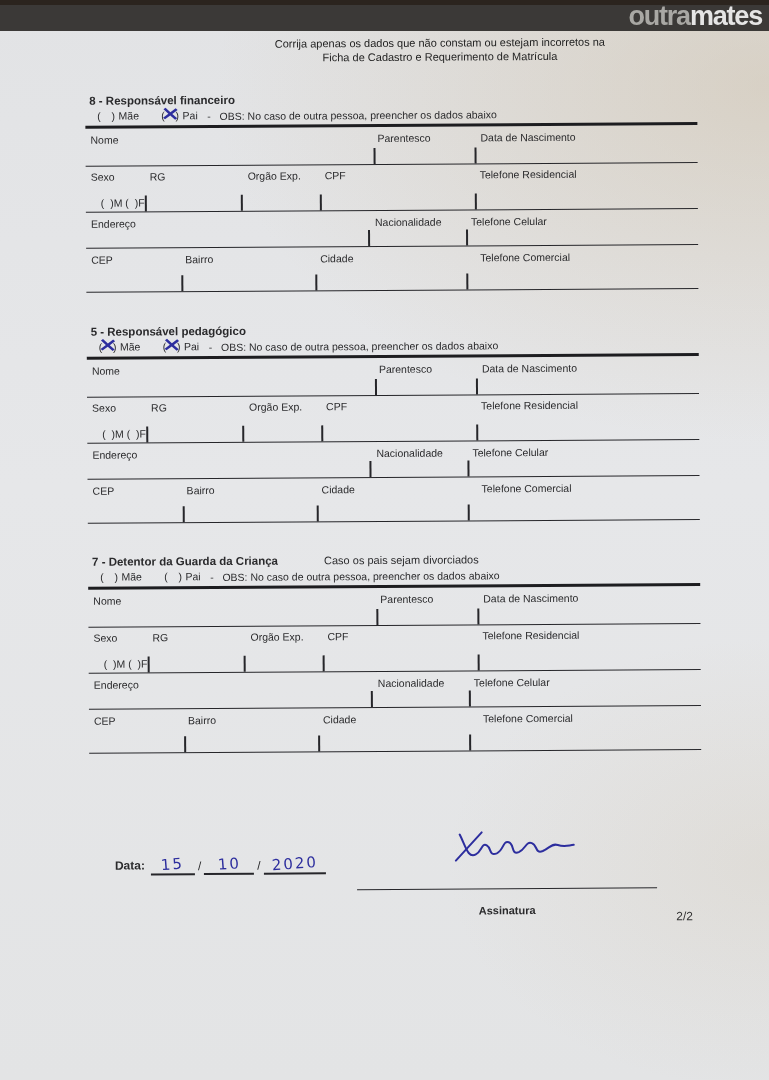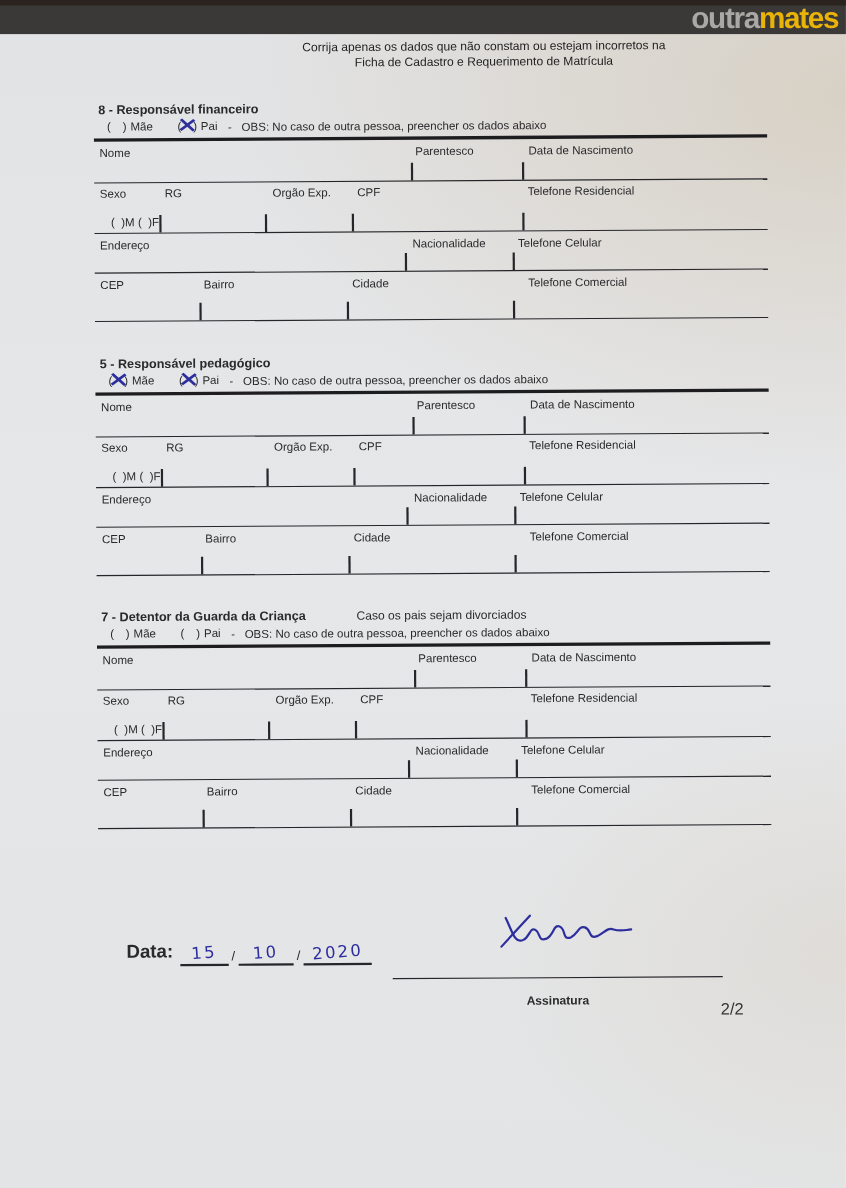--- a/index.html
+++ b/index.html
@@ -11,21 +11,21 @@
       radial-gradient(60% 30% at 100% 80%, rgba(199,180,148,.18), rgba(199,180,148,0) 70%),
       linear-gradient(180deg,#e2e3e5 0%,#e6e7e9 45%,#e3e4e5 100%);
   }
   
   .topbar{
     position:absolute;top:0;left:0;width:769px;height:31px;background:#3b3937;
     border-top:5px solid #2b241e;box-sizing:border-box;z-index:5;
   }
   .brand{position:absolute;right:7px;top:-4px;font-size:27px;font-weight:bold;letter-spacing:-1.2px;line-height:31px;}
   .brand .b-scale{color:#a9a8a4;}
-  .brand .b-mates{color:#eab308;}
+  .brand .b-mates{color:#e5e5e5;}
   
   .paper-content{position:absolute;left:0;top:0;width:769px;height:1049px;margin-top:31px;transform:rotate(-0.35deg);}
   .doc-header{position:absolute;top:6px;left:128px;width:630px;text-align:center;font-size:11px;line-height:13.5px;color:#222;}
   
   .form-section{position:absolute;left:88px;width:612px;height:200px;}
   .sec-5{top:62px;} .sec-6{top:293px;} .sec-7{top:523px;}
   .sec-title{position:absolute;top:0;left:4px;font-size:11.5px;font-weight:bold;white-space:nowrap;}
   .sec-note{position:absolute;top:0;left:236px;font-size:11px;font-weight:normal;white-space:nowrap;}
   .check-row{position:absolute;top:15px;left:0;width:100%;height:16px;font-size:10.5px;}
   .cb{position:absolute;top:0;}
@@ -40,31 +40,31 @@
   .thick-line{position:absolute;top:31px;left:0;width:100%;height:3px;background:#1d1d20;}
   .fields{position:absolute;top:34px;left:0;width:100%;}
   .frow{position:relative;border-bottom:1.7px solid #26262a;}
   .frow-nome{height:37px;} .frow-sexo{height:45px;} .frow-end{height:35px;} .frow-cep{height:43px;}
   .flabel{position:absolute;top:5px;font-size:10.5px;white-space:nowrap;}
   .frow-sexo .flabel{top:4px;}
   .sexo-opts{position:absolute;bottom:3px;left:15px;font-size:10.5px;}
   .tick{position:absolute;bottom:0;width:2px;height:16px;background:#26262a;}
   
   .date-row{position:absolute;left:113px;top:823px;display:flex;align-items:flex-end;}
-  .data-label{font-weight:bold;font-size:17px;padding-bottom:3px;margin-right:6px;}
+  .data-label{font-weight:bold;font-size:12px;padding-bottom:3px;margin-right:6px;}
   .dseg{border-bottom:2px solid #26262a;text-align:center;padding:0 2px 0;}
   .dseg-day{width:40px;} .dseg-month{width:46px;} .dseg-year{width:58px;}
   .hw{display:inline-block;font-family:"DejaVu Sans",sans-serif;font-size:15px;color:#2d2e9e;
       letter-spacing:2px;transform:rotate(-4deg);}
   .dslash{font-size:12px;padding:0 3px 2px;}
   .sig-block{position:absolute;left:355px;top:795px;width:300px;height:100px;}
   .sig-scribble{position:absolute;left:95px;top:3px;}
   .sig-line{position:absolute;left:0;top:63px;width:300px;border-bottom:1.8px solid #26262a;}
   .sig-label{position:absolute;left:0;top:79px;width:300px;text-align:center;font-size:11px;font-weight:bold;}
-  .page-num{position:absolute;left:653px;top:880px;font-size:15px;color:#333;}
+  .page-num{position:absolute;left:674px;top:880px;font-size:12px;color:#333;}
 </style>
 </head>
 <body>
 
 <div class="topbar">
   <div class="brand">
     <span class="b-scale">outra</span><span class="b-mates">mates</span>
   </div>
 </div>
 

